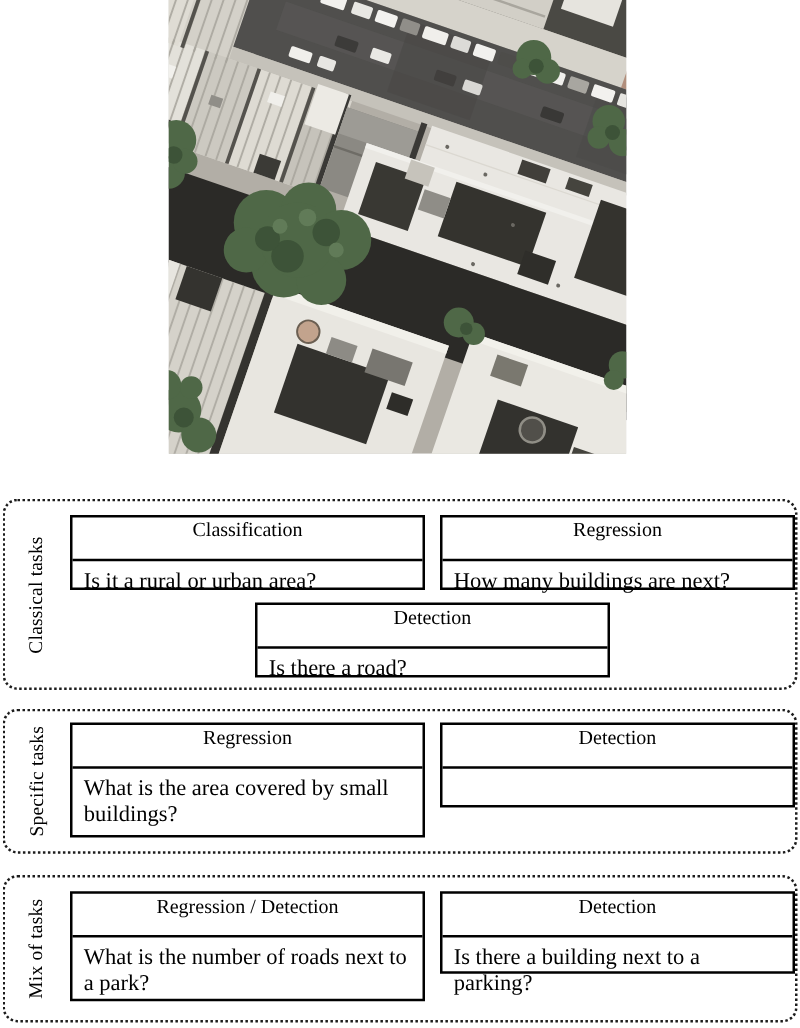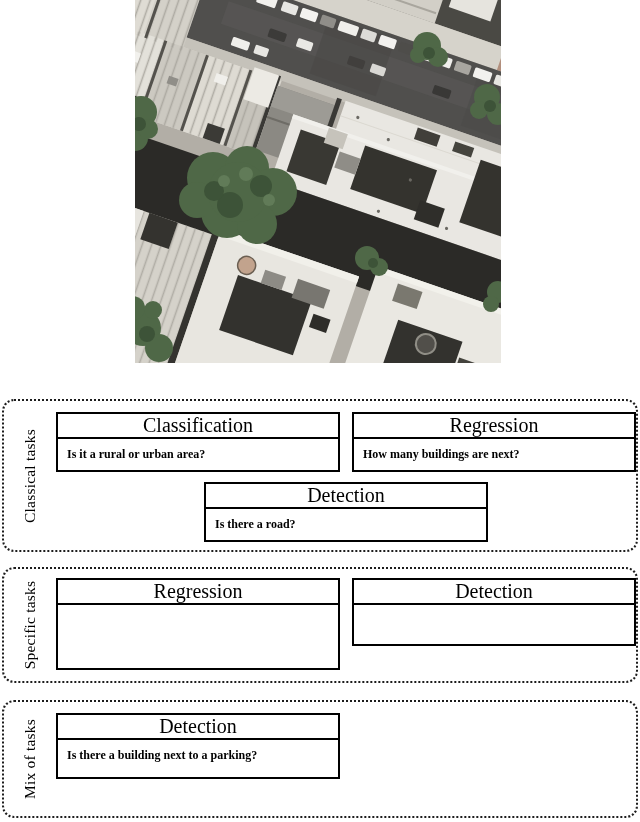--- a/index.html
+++ b/index.html
@@ -50,31 +50,30 @@
   .tbox {
     box-sizing: border-box;
     width: 284px;
     border: 2px solid #000;
     background: #fff;
   }
   .h60 { height: 60px; } .h66 { height: 66px; }
   .h68 { height: 68px; } .h88 { height: 88px; } .h92 { height: 92px; }
   .tbox-header {
     box-sizing: border-box;
-    height: 25px;
+    height: 35px;
     border-bottom: 2px solid #000;
     text-align: center;
-    font-size: 20px;
+    font-size: 16px;
     line-height: 22px;
   }
   .tbox-body {
-    font-size: 12px;
+    font-size: 18px;
     line-height: 21px;
     padding: 5px 9px 0 9px;
-    font-weight: bold;
   }
 </style>
 </head>
 <body>
 
 <div class="page">
 
   <div class="aerial-wrap">
     <svg width="366" height="363" viewBox="0 0 366 363" role="img" aria-label="Aerial orthophoto of a dense urban block: a diagonal street with parked cars at the top, large white-roofed buildings with dark tar roof sections, rowhouses, tree canopies and shadowed courtyards">
       <defs>
@@ -303,34 +302,39 @@
   </section>
 
   <section class="group g2">
     <div class="glabel-wrap">
       <span class="glabel">Specific tasks</span>
     </div>
     <div class="gbody">
       <div class="row row-1">
         <div class="tbox h92">
           <div class="tbox-header">Regression</div>
+          <div class="tbox-body">What is the area covered by small buildings?</div>
         </div>
         <div class="tbox h68">
           <div class="tbox-header">Detection</div>
         </div>
       </div>
     </div>
   </section>
 
   <section class="group g3">
     <div class="glabel-wrap">
       <span class="glabel">Mix of tasks</span>
     </div>
     <div class="gbody">
       <div class="row row-1">
+        <div class="tbox h88">
+          <div class="tbox-header">Regression / Detection</div>
+          <div class="tbox-body">What is the number of roads next to a park?</div>
+        </div>
         <div class="tbox h66">
           <div class="tbox-header">Detection</div>
           <div class="tbox-body">Is there a building next to a parking?</div>
         </div>
       </div>
     </div>
   </section>
 
 </div>
 

